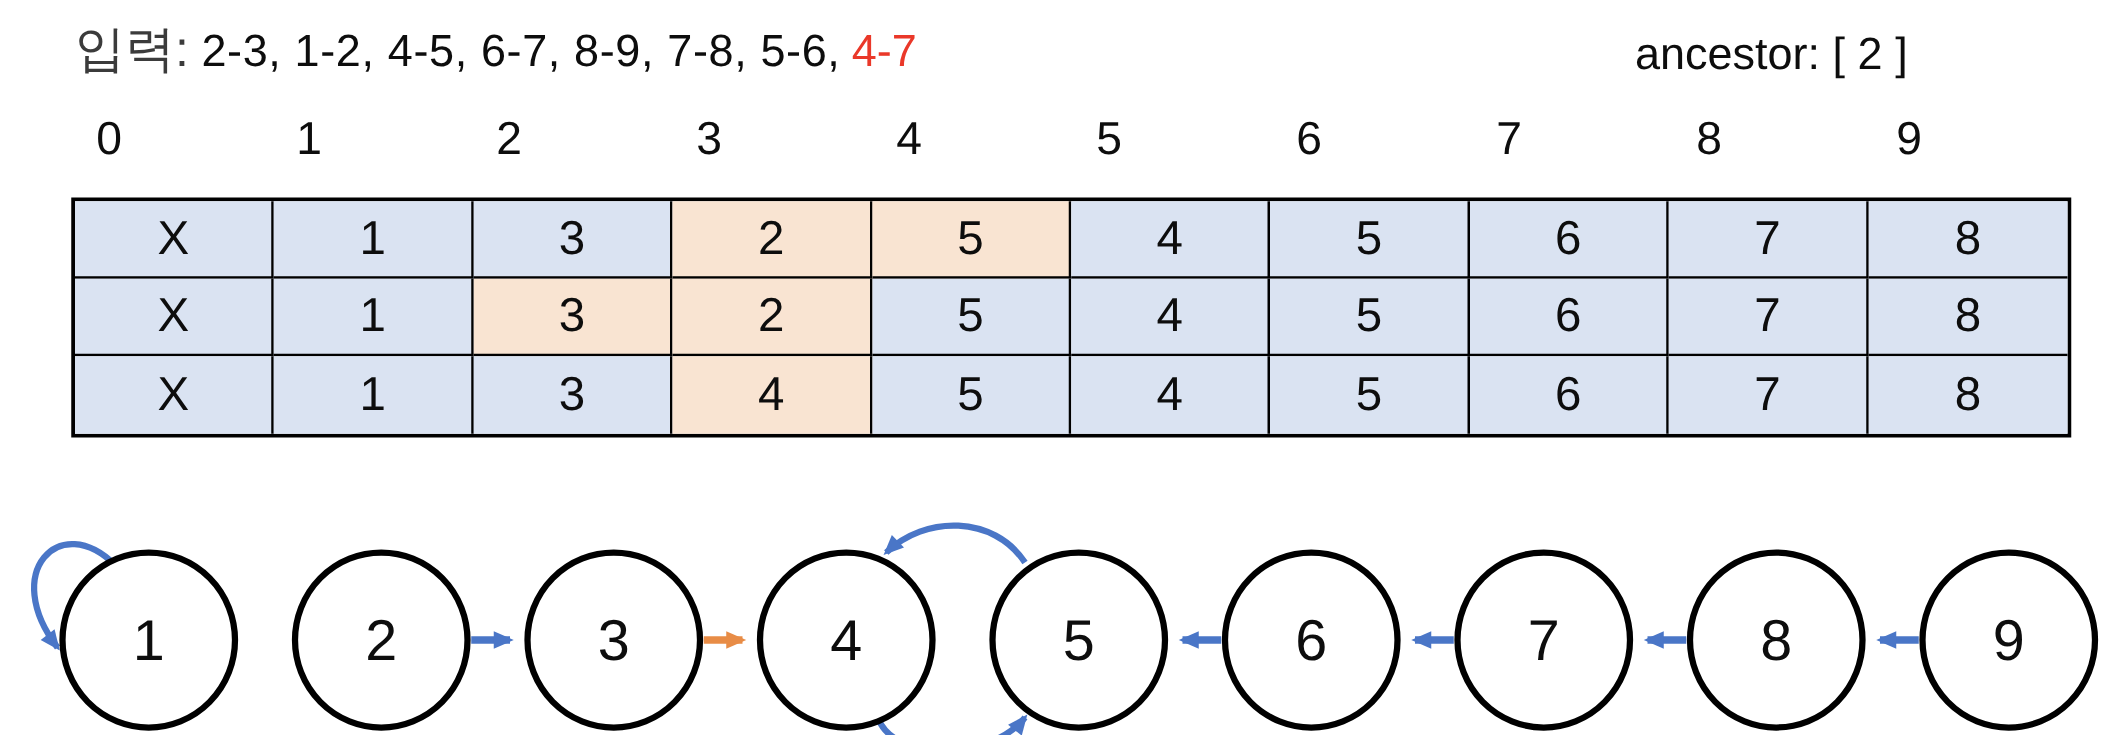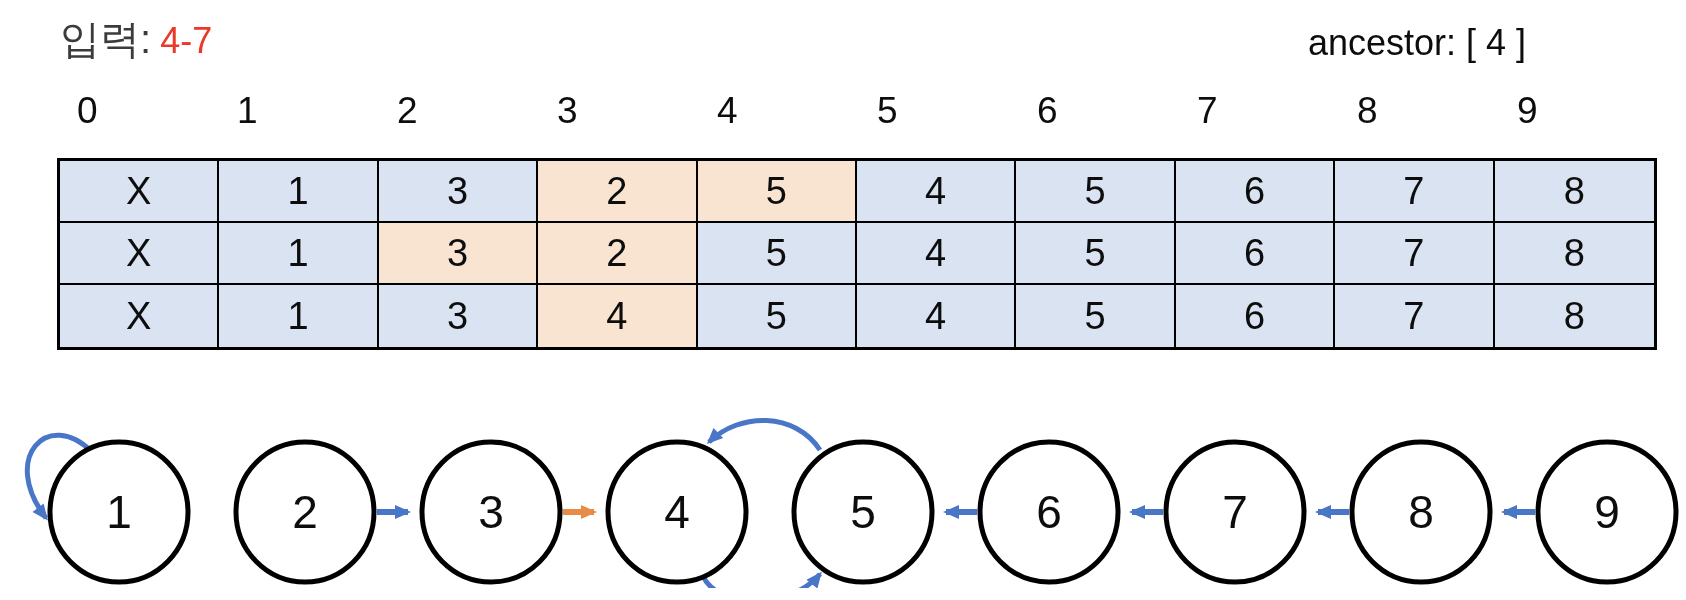--- a/index.html
+++ b/index.html
@@ -35,23 +35,24 @@
   .edge-blue{stroke:#4a76c7;fill:none;}
   .edge-orange{stroke:#e88c46;fill:none;}
 </style>
 </head>
 <body>
 
 <div class="page">
 
   <div class="input-line">
     <span class="input-label">입력:</span>
+    <span class="input-list">2-3, 1-2, 4-5, 6-7, 8-9, 7-8, 5-6,</span>
     <span class="input-highlight">4-7</span>
   </div>
-  <div class="ancestor-text">ancestor: [ 4 ]</div>
+  <div class="ancestor-text">ancestor: [ 2 ]</div>
 
   <div class="index-row">
     <div class="index-label">0</div>
     <div class="index-label">1</div>
     <div class="index-label">2</div>
     <div class="index-label">3</div>
     <div class="index-label">4</div>
     <div class="index-label">5</div>
     <div class="index-label">6</div>
     <div class="index-label">7</div>

